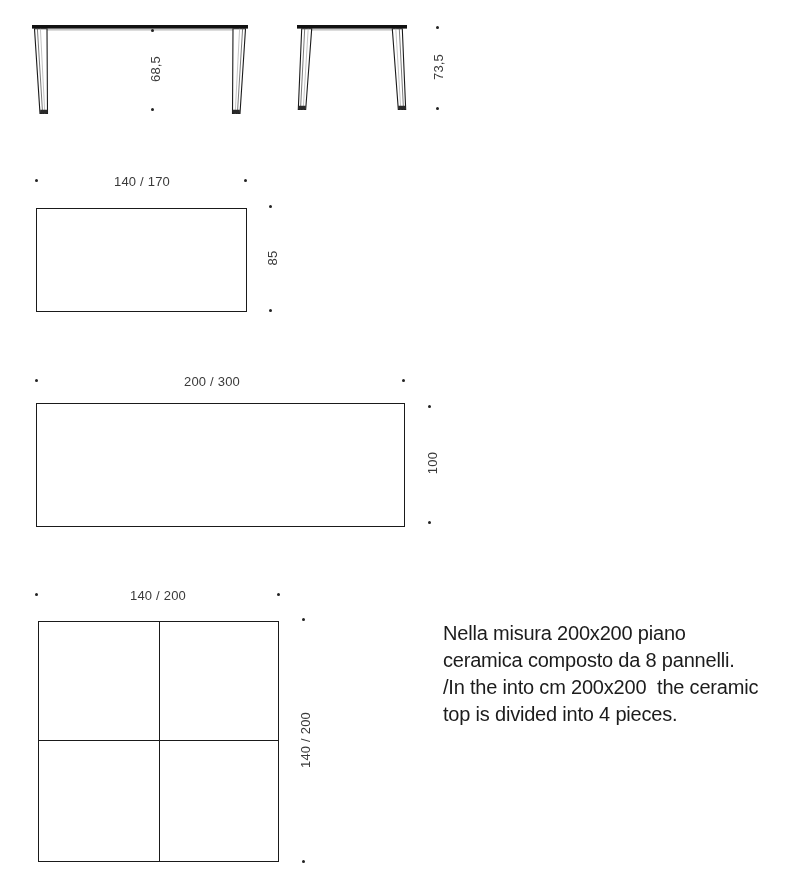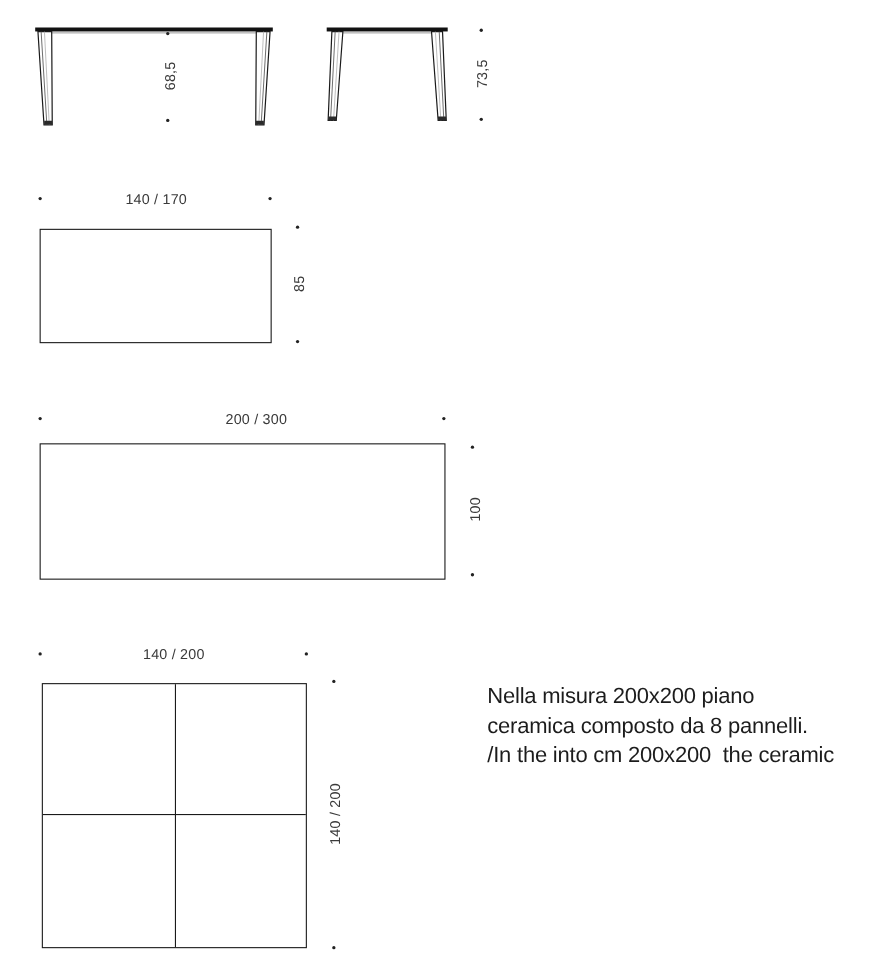--- a/index.html
+++ b/index.html
@@ -77,36 +77,37 @@
   <div class="dot" style="left:34.5px;top:178.5px"></div>
   <div class="dot" style="left:243.5px;top:178.5px"></div>
   <div class="dim-label" style="left:142px;top:181px">140 / 170</div>
   <div class="outline-rect" style="left:36px;top:208px;width:211px;height:104px"></div>
   <div class="dot" style="left:268.5px;top:204.5px"></div>
   <div class="dot" style="left:268.5px;top:308.5px"></div>
   <div class="dim-label vertical" style="left:272px;top:258px">85</div>
 
   <div class="dot" style="left:34.5px;top:378.5px"></div>
   <div class="dot" style="left:401.5px;top:378.5px"></div>
-  <div class="dim-label" style="left:233px;top:381px">200 / 300</div>
+  <div class="dim-label" style="left:212px;top:381px">200 / 300</div>
   <div class="outline-rect" style="left:36px;top:403px;width:369px;height:124px"></div>
   <div class="dot" style="left:427.5px;top:404.5px"></div>
   <div class="dot" style="left:427.5px;top:520.5px"></div>
   <div class="dim-label vertical" style="left:432px;top:463px">100</div>
 
   <div class="dot" style="left:34.5px;top:592.5px"></div>
   <div class="dot" style="left:276.5px;top:592.5px"></div>
   <div class="dim-label" style="left:158px;top:595px">140 / 200</div>
   <div class="outline-rect" style="left:38px;top:621px;width:241px;height:241px">
     <div class="divider-v" style="left:119.5px;top:0;height:100%"></div>
     <div class="divider-h" style="top:117.7px;left:0;width:100%"></div>
   </div>
   <div class="dot" style="left:301.5px;top:617.5px"></div>
   <div class="dot" style="left:301.5px;top:859.5px"></div>
   <div class="dim-label vertical" style="left:305px;top:740px">140 / 200</div>
 
   <div class="note">
     <div class="line">Nella misura 200x200 piano</div>
     <div class="line">ceramica composto da 8 pannelli.</div>
     <div class="line">/In the into cm 200x200  the ceramic</div>
+    <div class="line">top is divided into 4 pieces.</div>
   </div>
 
 </div>
 
 </body></html>

